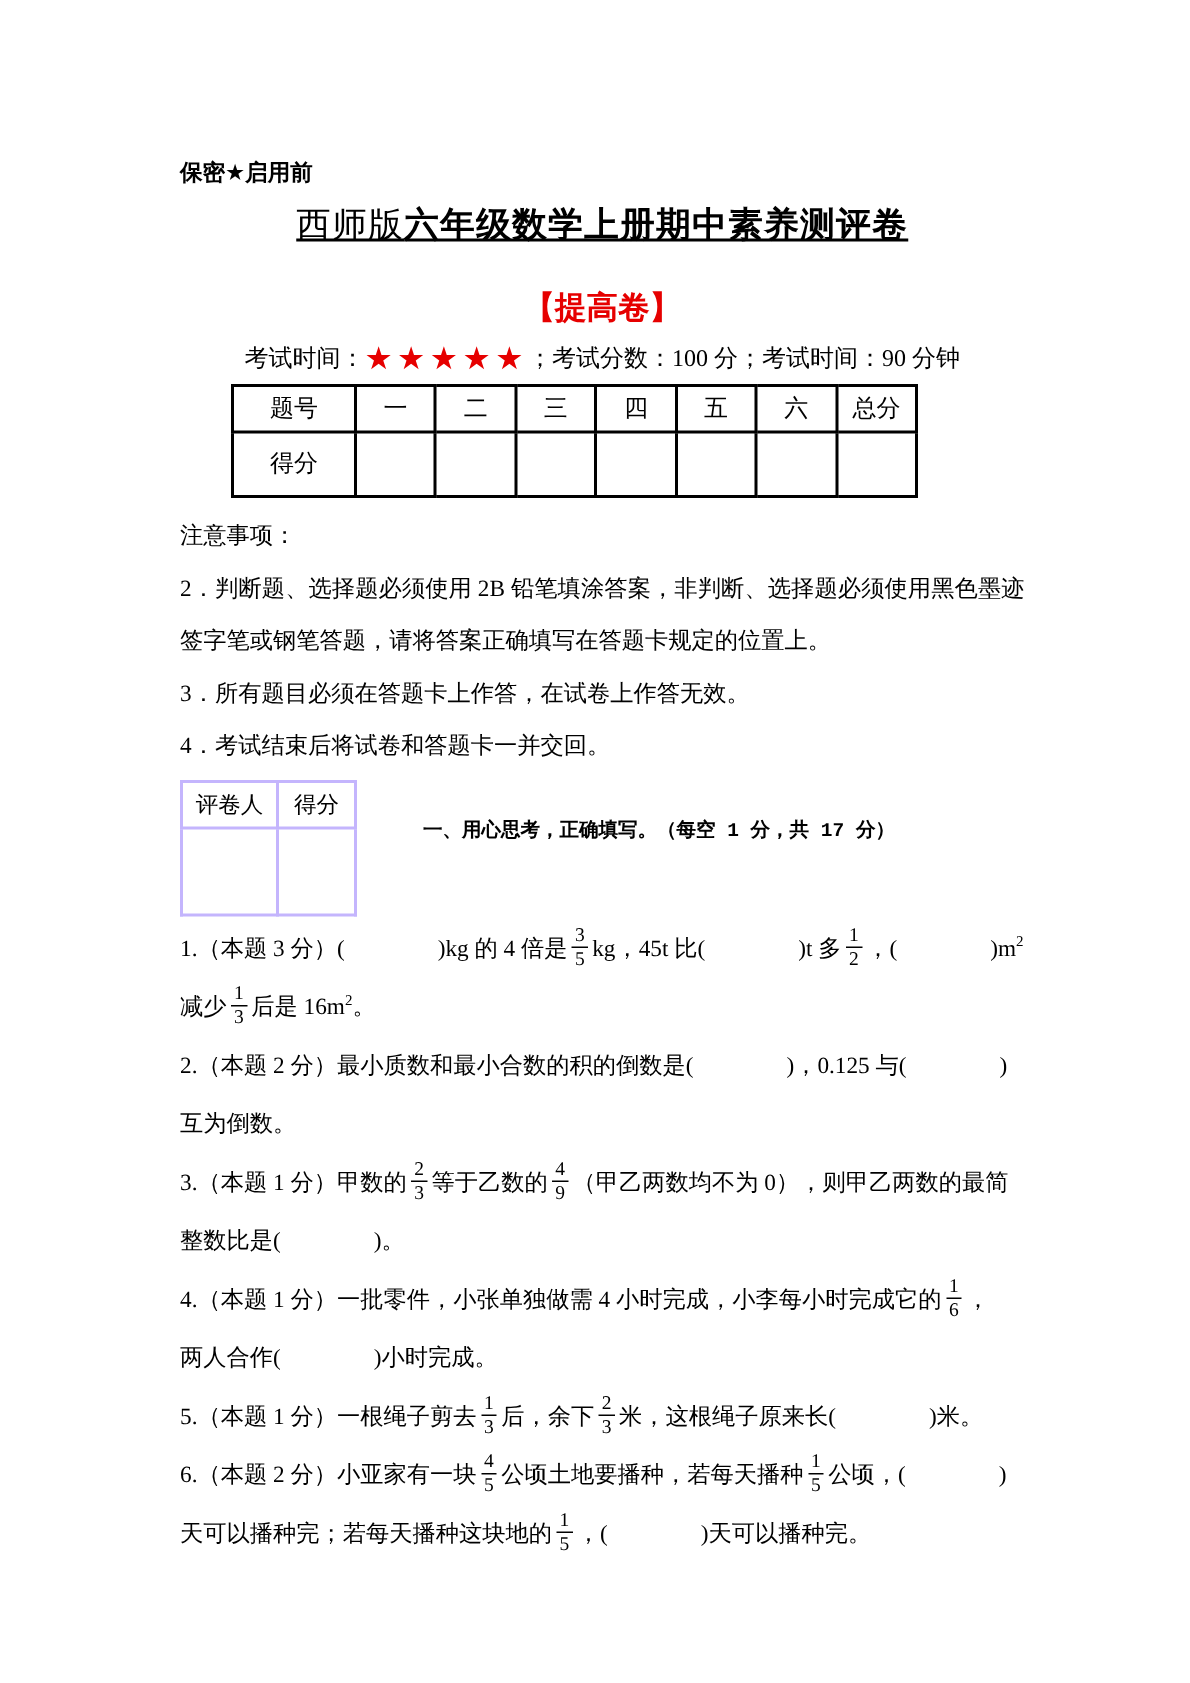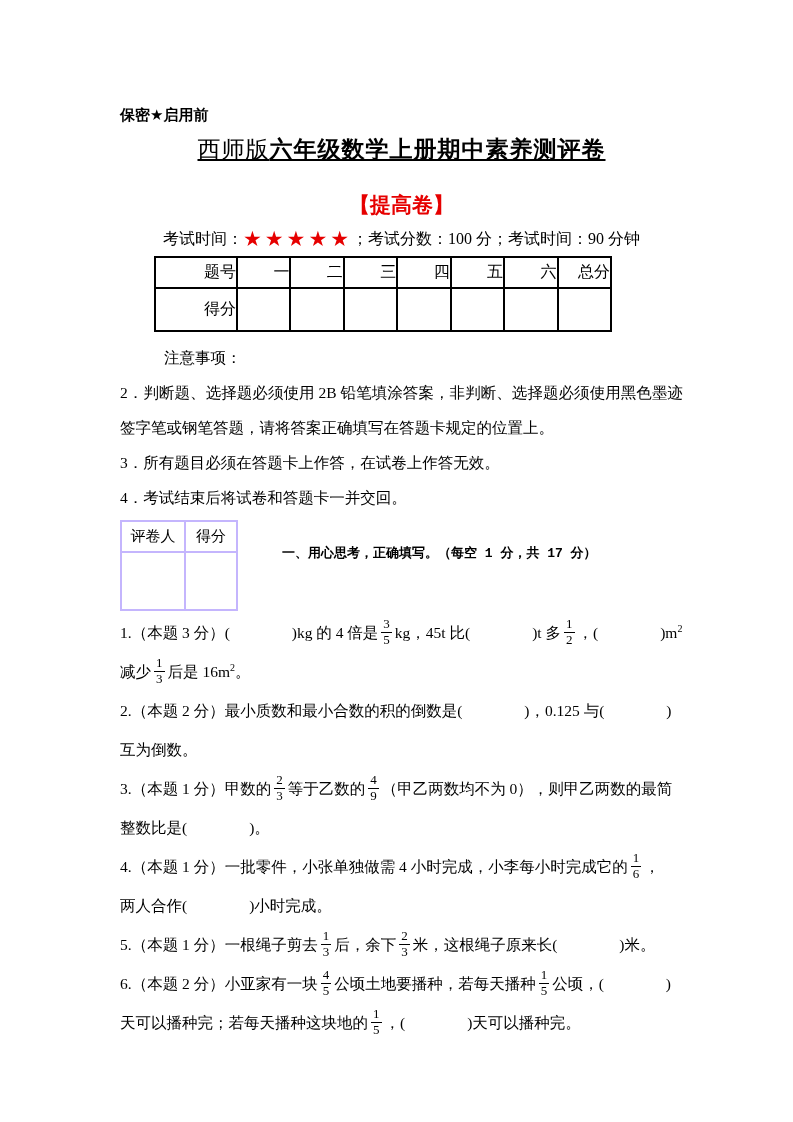--- a/index.html
+++ b/index.html
@@ -51,30 +51,30 @@
   }
 
   .score-table {
     border-collapse: collapse;
     table-layout: fixed;
     width: 458px;
     margin: 4px 0 0 34px;
   }
   .score-table td {
     border: 2px solid #000;
-    text-align: right;
+    text-align: center;
     font-size: 16px;
     height: 29px;
     padding: 0;
   }
   .score-table td:first-child { width: 80px; }
   .score-table tr:nth-child(2) td { height: 41px; }
 
   .notes { margin-top: 8px; font-size: 15.5px; }
-  .notes-title { line-height: 35px; margin-left: 44px; }
+  .notes-title { line-height: 35px; }
   .note-line { line-height: 35px; text-align: justify; }
   .red-bold { color: var(--accent); font-weight: 700; }
 
   .grader-row { display: flex; margin-top: 5px; }
   .grader-box { border-collapse: collapse; flex: 0 0 auto; }
   .grader-box td {
     border: 2px solid #c4b5fd;
     text-align: center;
     font-size: 15px;
     padding: 0;

